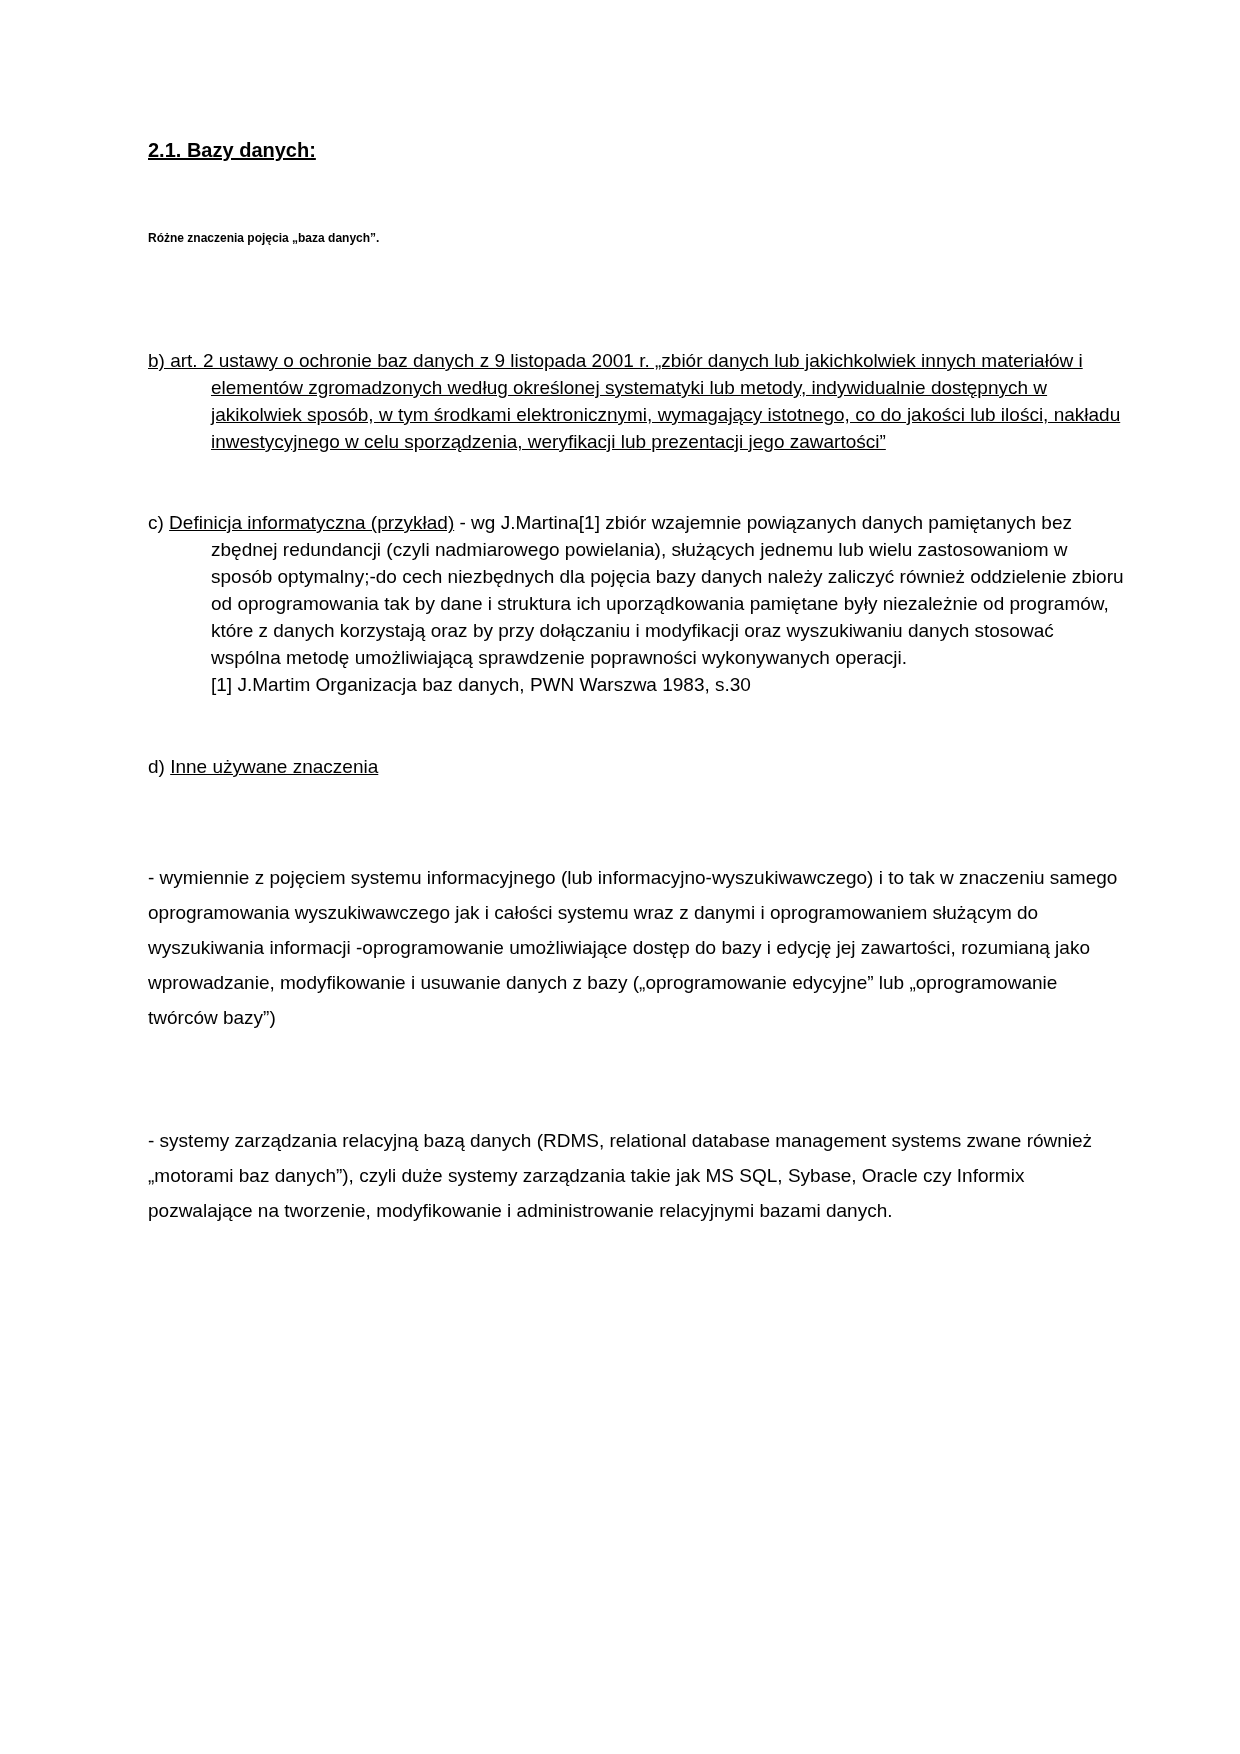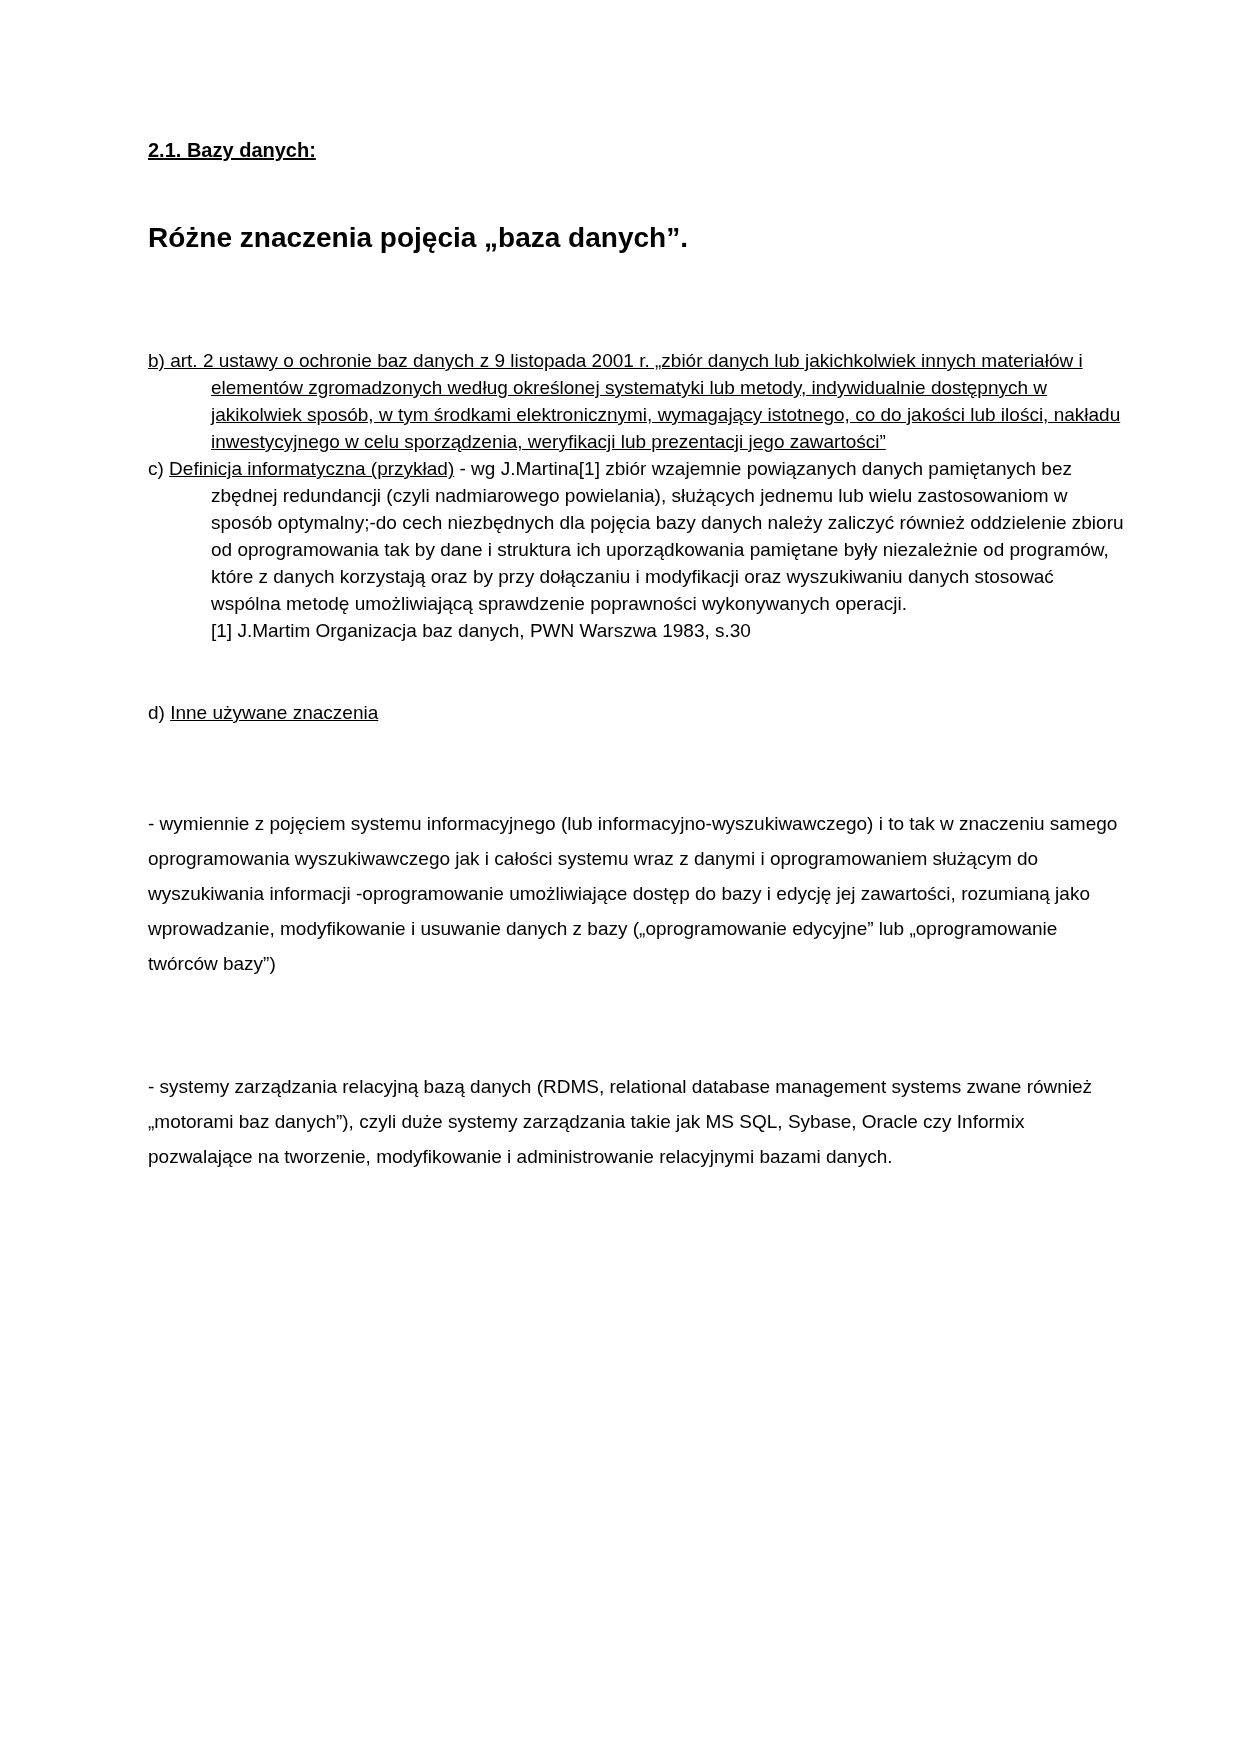--- a/index.html
+++ b/index.html
@@ -23,39 +23,39 @@
     width: 977px;
   }
   .doc-title {
     font-size: 20px;
     font-weight: bold;
     text-decoration: underline;
     margin: 0;
     line-height: 26px;
   }
   .section-heading {
-    font-size: 28px;
+    font-size: 12px;
     font-weight: bold;
     margin: 62px 0 0 0;
     line-height: 26px;
   }
   .para {
     margin: 0;
     line-height: 35px;
   }
   .para-a { margin-top: 20px; }
   .block {
     line-height: 27px;
   }
   .hang {
     padding-left: 63px;
     text-indent: -63px;
   }
   .para-b { margin-top: 96px; text-decoration: underline; }
-  .para-c { }
+  .para-c { margin-top: 54px; }
   .para-d { margin-top: 54px; line-height: 30px; }
   .usage-1 { margin-top: 78px; }
   .usage-2 { margin-top: 88px; }
   .classification-heading {
     font-size: 20px;
     font-weight: bold;
     margin: 112px 0 8px 0;
     line-height: 26px;
   }
   .u { text-decoration: underline; }

